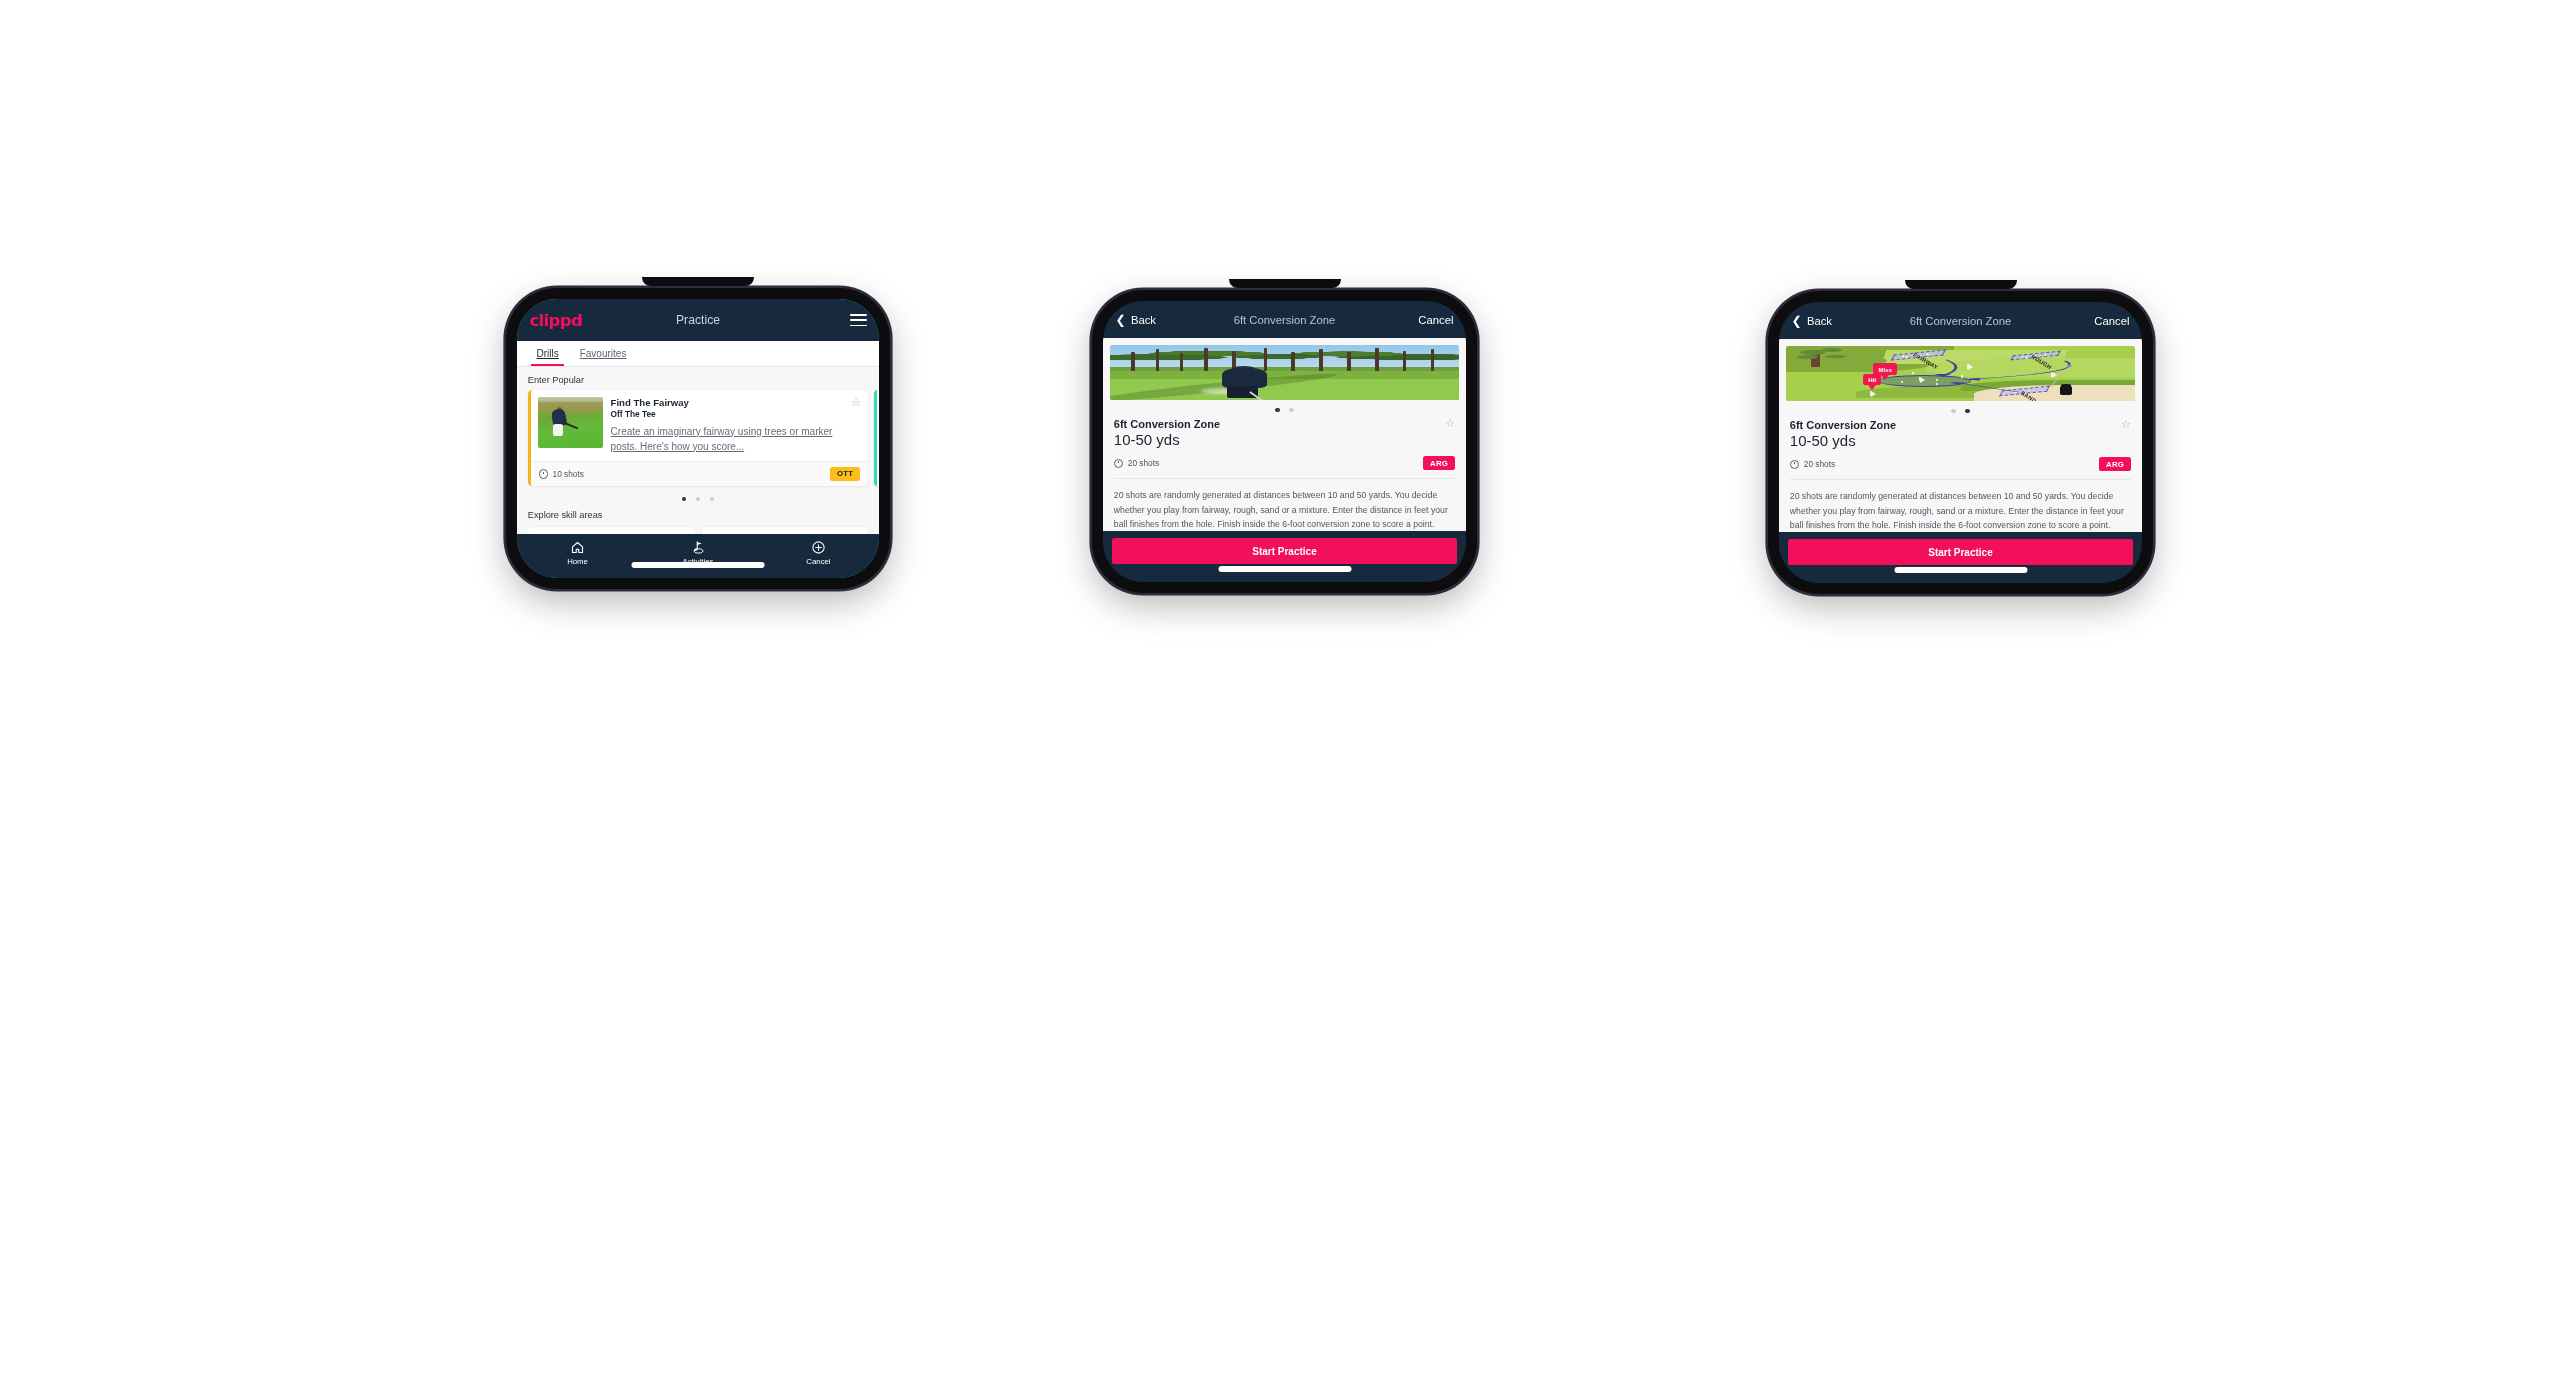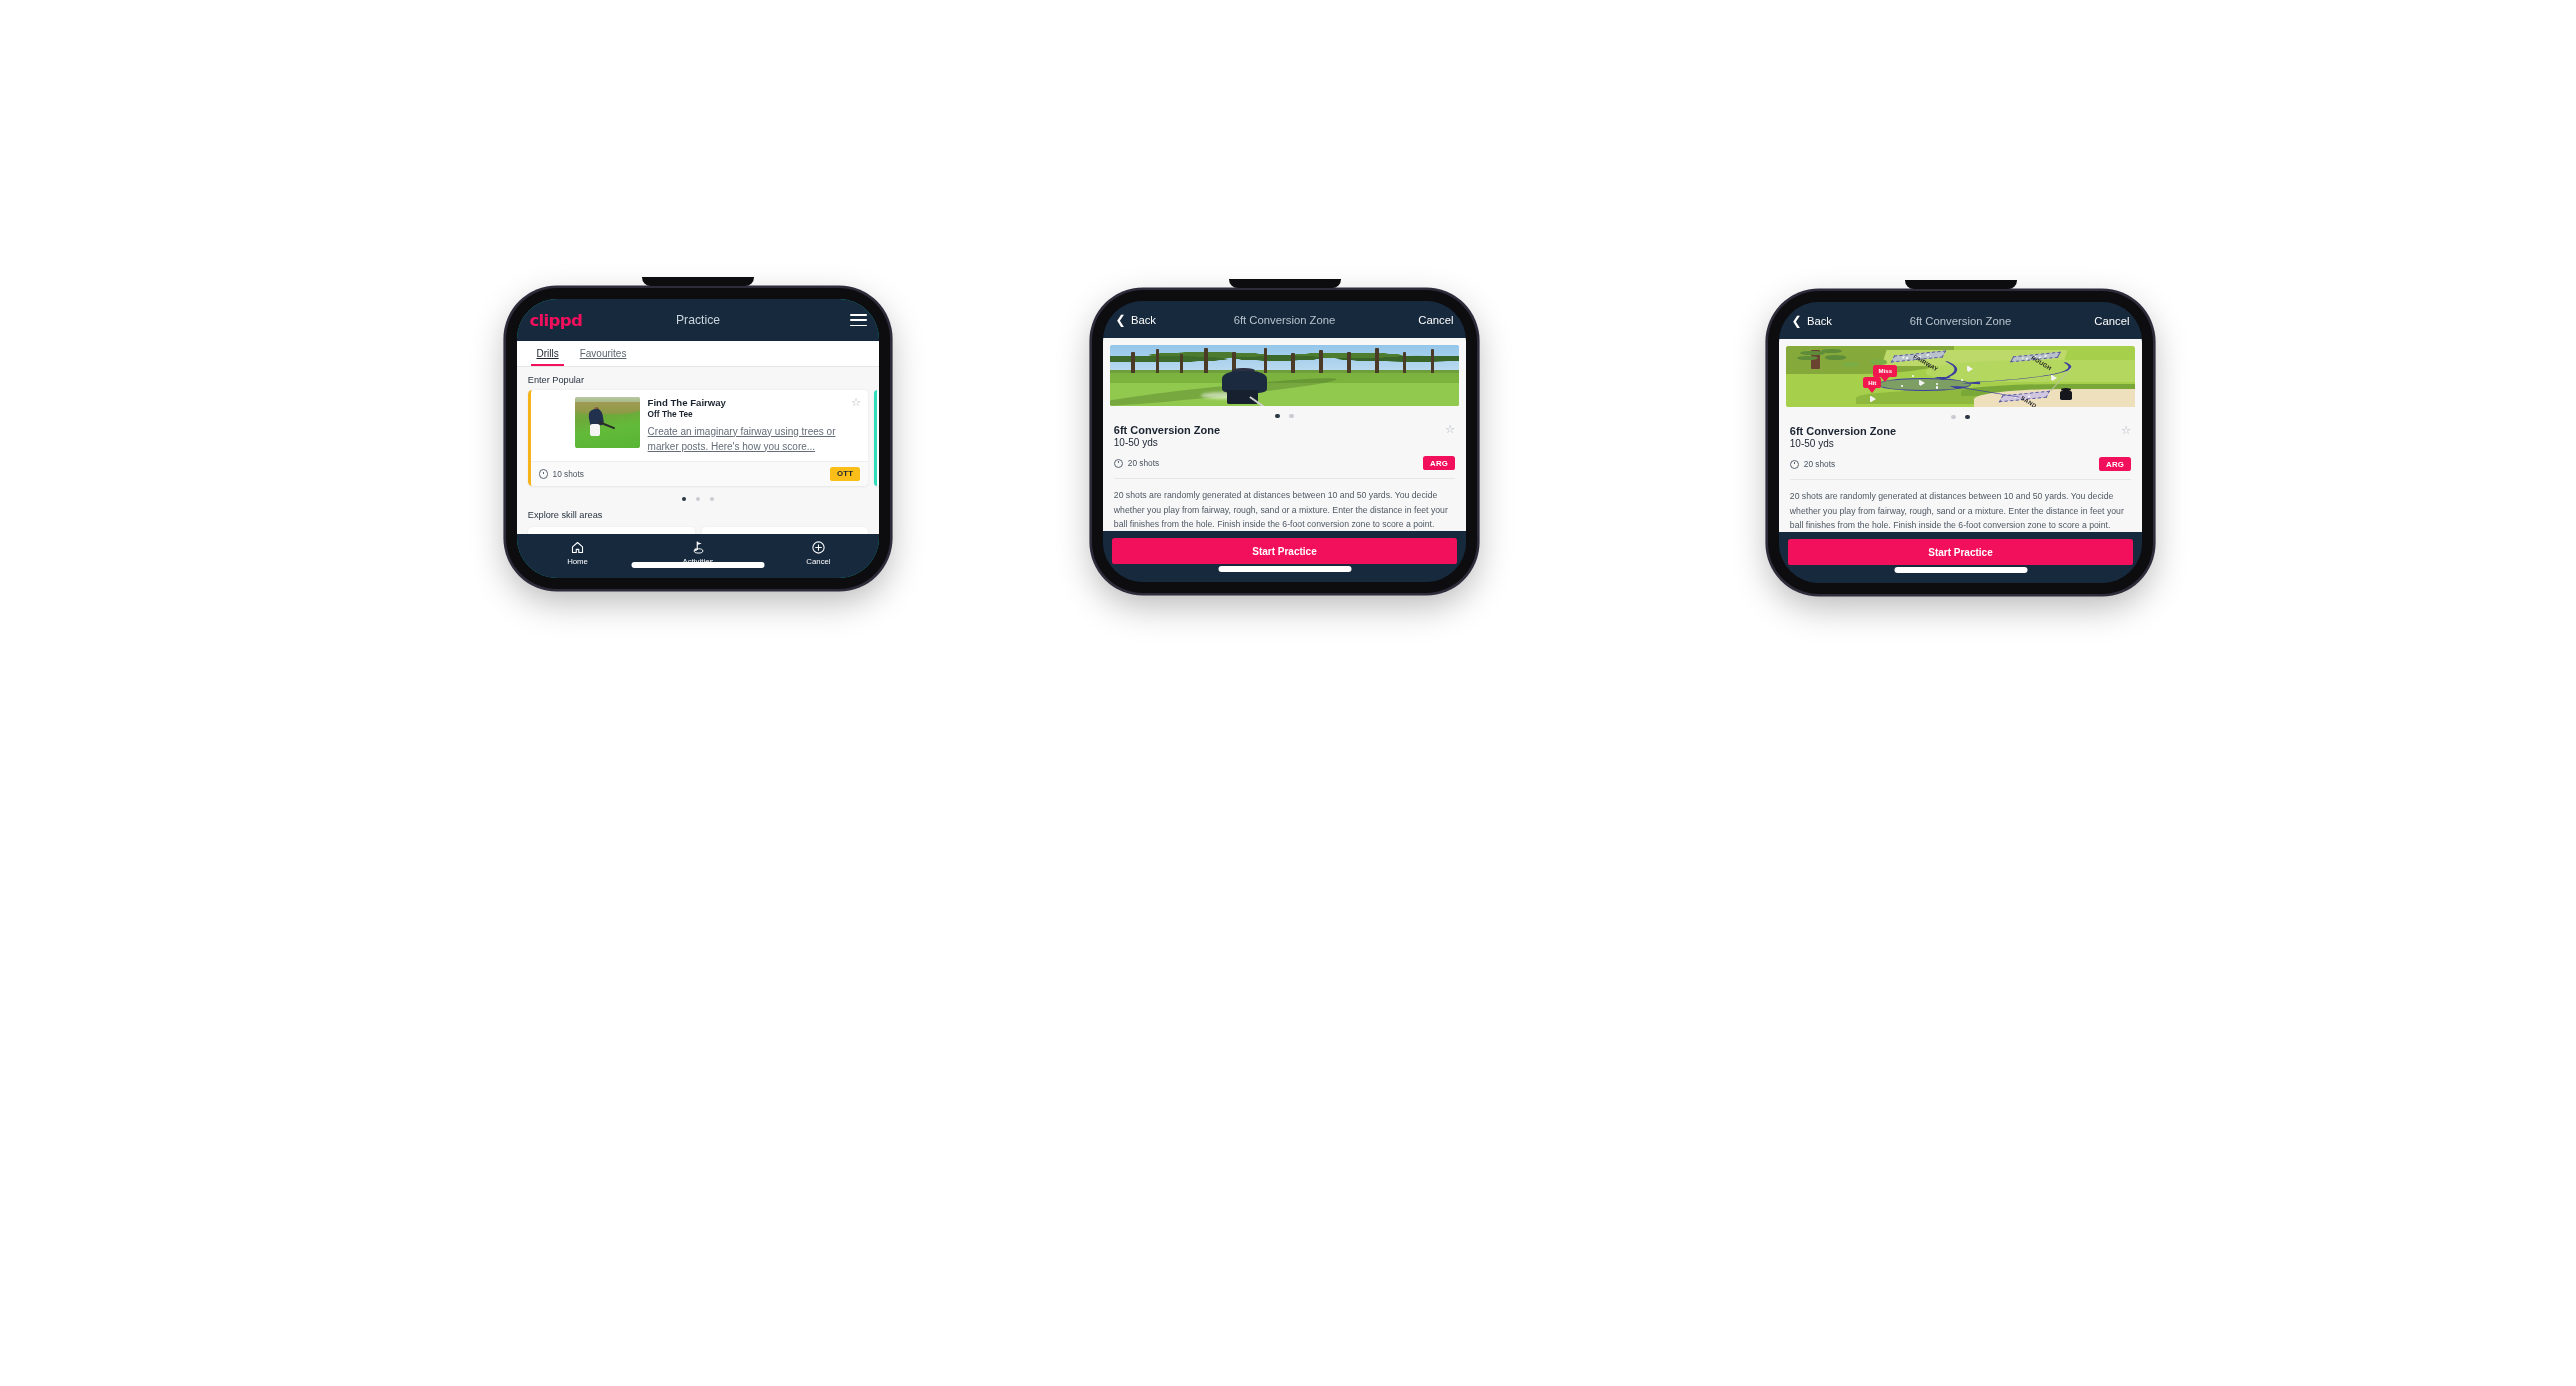--- a/index.html
+++ b/index.html
@@ -88,21 +88,21 @@
 
   .section-label { font-size: 9.2px; color: #2a333e; font-weight: 400; padding: 7.8px 10.5px 5.2px; }
 
   .drill-card {
     margin: 0 10.5px; background: #ffffff;
     border-radius: 4.4px; overflow: hidden;
     border-left: 3.5px solid #f5b21a;
     box-shadow: 0 0.9px 2.6px rgba(0,0,0,0.07);
     position: relative;
   }
-  .drill-card-top { display: flex; padding: 7px; gap: 7.8px; margin-left: 37px; }
+  .drill-card-top { display: flex; padding: 7px; gap: 7.8px; }
   .drill-thumb {
     width: 65px; height: 51px; flex: 0 0 65px;
     border-radius: 2.6px; overflow: hidden; position: relative;
     background: linear-gradient(170deg,#8fa34a 0%, #7fa33f 22%, #6ea83a 38%, #63ba39 60%, #58b534 100%);
   }
   .drill-thumb .sky { position:absolute; top:0; left:0; right:0; height:16%; background: linear-gradient(#b9c9a2,#9cae79); }
   .drill-thumb .rough { position:absolute; top:10%; left:0; right:0; height:22%; background: linear-gradient(#a09a54,#8c9b45); border-radius: 0 0 40% 30%; }
   .drill-thumb .golfer-body { position:absolute; left:22%; top:22%; width:22%; height:34%; background:#20304d; border-radius: 40% 40% 25% 25%; transform: rotate(-10deg); }
   .drill-thumb .golfer-head { position:absolute; left:29%; top:20%; width:9%; height:11%; background:#8a6040; border-radius:50%; }
   .drill-thumb .golfer-legs { position:absolute; left:23%; top:52%; width:16%; height:24%; background:#f4f4f4; border-radius:2.6px; }
@@ -262,21 +262,21 @@
   }
   .il-golfer-body { position:absolute; right:18%; bottom:12%; width:3.4%; height:15%; background:#15161c; border-radius:1.7px; }
   .il-golfer-head { position:absolute; right:18.4%; bottom:26%; width:2.8%; height:5%; background:#15161c; border-radius:50%; }
   .il-golfer-club { position:absolute; right:15%; bottom:26%; width:9%; height:1.4px; background:#b9c3a0; transform: rotate(-48deg); transform-origin:left center; }
   .il-ball-sm { position:absolute; width:2.2px; height:2.2px; background:#fff; border-radius:50%; }
 
   .detail-dots { display:flex; justify-content:center; gap:9.6px; padding: 7.8px 0 5.2px; }
 
   .detail-head { padding: 0 10.5px; position: relative; }
   .detail-name { font-size: 11px; font-weight: 700; color: #1b2430; }
-  .detail-yds { font-size: 10px; color: #1b2430; margin-top: 1.7px; font-weight: 400; }
+  .detail-yds { font-size: 15px; color: #1b2430; margin-top: 1.7px; font-weight: 400; }
   .detail-meta { display:flex; align-items:center; margin-top: 8px; justify-content: space-between; }
   .detail-star { position:absolute; top:0; right:10.5px; font-size:11.3px; color:#aab0b8; line-height:1; }
   .divider { height:0.9px; background:#e4e6e9; margin: 7.8px 10.5px 0; }
   .detail-desc {
     padding: 9.6px 10.5px 0; font-size: 8.7px; color: #4e5862; line-height: 1.65;
   }
   .cta-wrap { padding: 7px 8.7px 0; background: #16293d; flex: 0 0 auto; }
   .cta {
     width: 100%; height: 26px; background: #f20f5c; color: #fff;
     border-radius: 2.6px; display:flex; align-items:center; justify-content:center;

